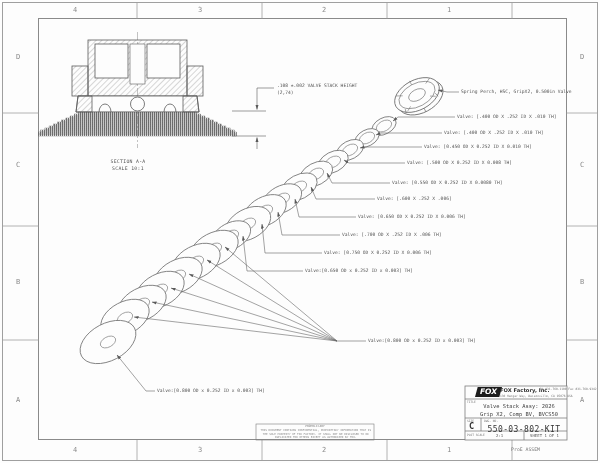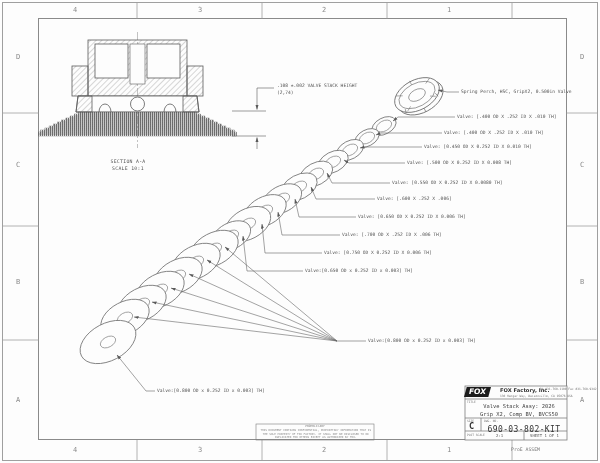--- a/index.html
+++ b/index.html
@@ -10,21 +10,21 @@
   .zone{font-size:7px;color:#8a8a8a;transform:translate(-50%,-50%);}
   .co{font-size:4.6px;color:#555;}
   .sec{font-size:4.8px;color:#555;letter-spacing:.3px;transform:none;text-align:center;width:80px;}
   .dim{font-size:4.6px;color:#555;}
   .tb-company{font-family:"DejaVu Sans",sans-serif;font-weight:bold;font-size:5.2px;color:#333;}
   .micro{font-size:7px;transform:scale(.42);transform-origin:0 0;color:#777;line-height:1.2;}
   .tb-title{font-size:5.4px;color:#444;text-align:center;width:96px;transform:none;}
   .tb-size{font-size:8.5px;color:#333;font-weight:bold;}
   .tb-dwg{font-size:8px;color:#333;text-align:center;width:84px;transform:none;letter-spacing:.4px;}
   .tb-small{font-size:4px;color:#555;}
-  .foxlogo{position:absolute;left:464px;top:387px;width:27px;height:10px;background:#1c1c1c;
+  .foxlogo{position:absolute;left:475px;top:387px;width:27px;height:10px;background:#1c1c1c;
            clip-path:polygon(10% 0,100% 0,90% 100%,0 100%);
            display:flex;align-items:center;justify-content:center;}
   .foxlogo span{color:#fff;font-family:"DejaVu Sans",sans-serif;font-weight:bold;font-style:italic;font-size:7.5px;line-height:1;}
   .prop-body{position:absolute;left:260px;top:429px;width:272px;font-size:6.6px;color:#888;
              transform:scale(.41);transform-origin:0 0;text-align:center;line-height:1.25;white-space:normal;}
   .prop-head{position:absolute;left:256px;top:425px;width:118px;text-align:center;font-size:6.5px;
              color:#777;transform:scale(.45);transform-origin:50% 0;line-height:1;}
 </style>
 </head>
 <body>
@@ -255,21 +255,21 @@
     </div>
   <div class="txt tb-company" style="left:500px;top:391px;">FOX Factory, Inc.</div>
   <div class="txt micro" style="left:500px;top:394px;transform:scale(.42);">130 Hangar Way, Watsonville, CA 95076 USA</div>
   <div class="txt micro" style="left:540px;top:387px;transform:scale(.42);">Ph 831-768-1100 Fax 831-768-9342</div>
   <div class="txt micro" style="left:467px;top:400px;transform:scale(.42);">TITLE</div>
   <div class="txt tb-title" style="left:471px;top:404px;">Valve Stack Assy: 2026</div>
   <div class="txt tb-title" style="left:471px;top:412px;">Grip X2, Comp BV, BVCS50</div>
   <div class="txt micro" style="left:467px;top:419px;transform:scale(.42);">SIZE</div>
   <div class="txt tb-size" style="left:469px;top:426px;">C</div>
   <div class="txt micro" style="left:484px;top:419px;transform:scale(.42);">DWG. NO.</div>
-  <div class="txt tb-dwg" style="left:482px;top:426px;">690-03-802-KIT</div>
+  <div class="txt tb-dwg" style="left:482px;top:426px;">550-03-802-KIT</div>
   <div class="txt micro" style="left:467px;top:433px;transform:scale(.42);">PLOT SCALE</div>
   <div class="txt tb-small" style="left:496px;top:436px;">2:1</div>
   <div class="txt tb-small" style="left:530px;top:436px;">SHEET 1 OF 1</div>
 
   <div class="prop-head">PROPRIETARY</div>
   <div class="prop-body">THIS DOCUMENT CONTAINS CONFIDENTIAL, PROPRIETARY INFORMATION THAT IS THE SOLE PROPERTY OF FOX FACTORY. IT SHALL NOT BE DISCLOSED TO OR DUPLICATED FOR OTHERS EXCEPT AS AUTHORIZED BY FOX.</div>
 
   <div class="txt" style="left:480px;top:450px;width:60px;text-align:right;font-size:4.8px;color:#777;">ProE ASSEM</div>
 
 </div>

